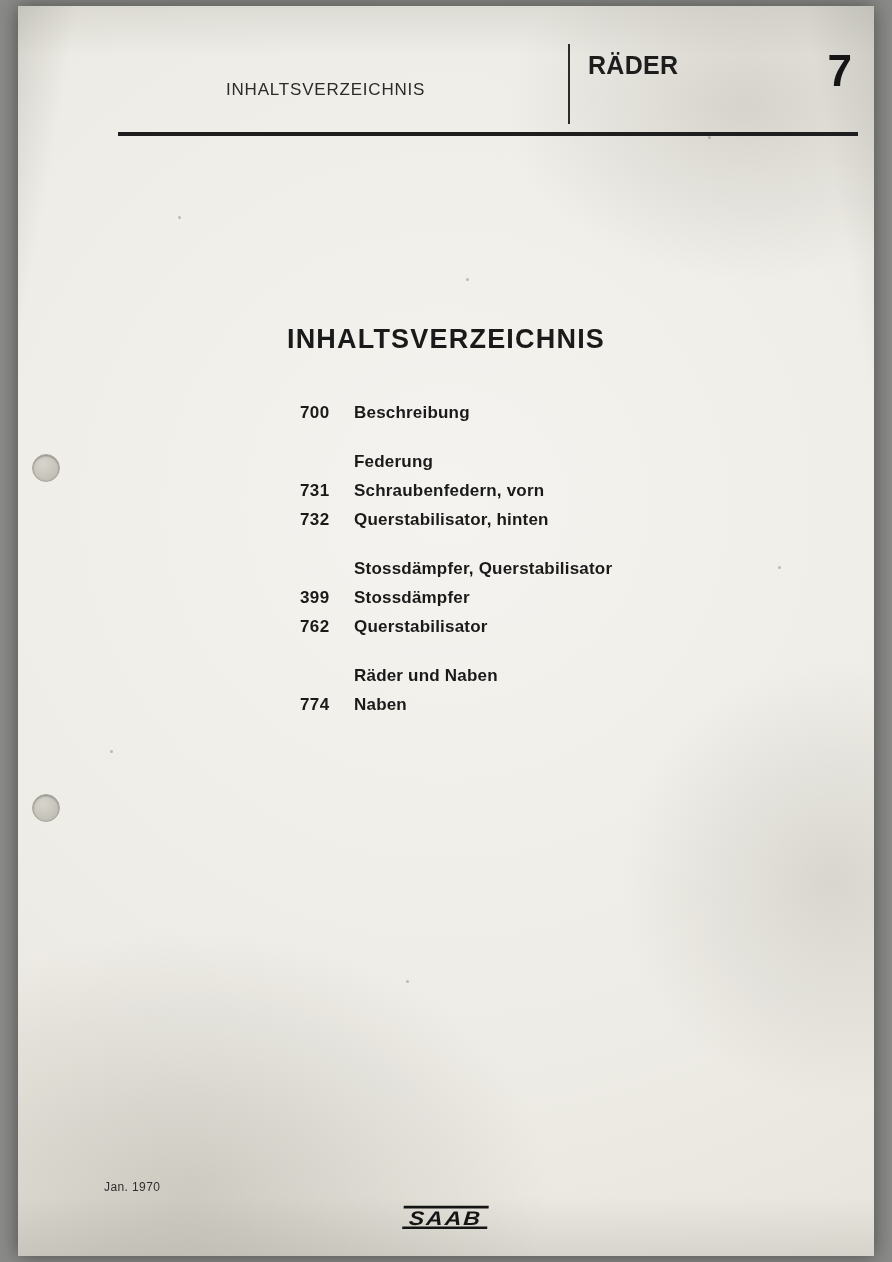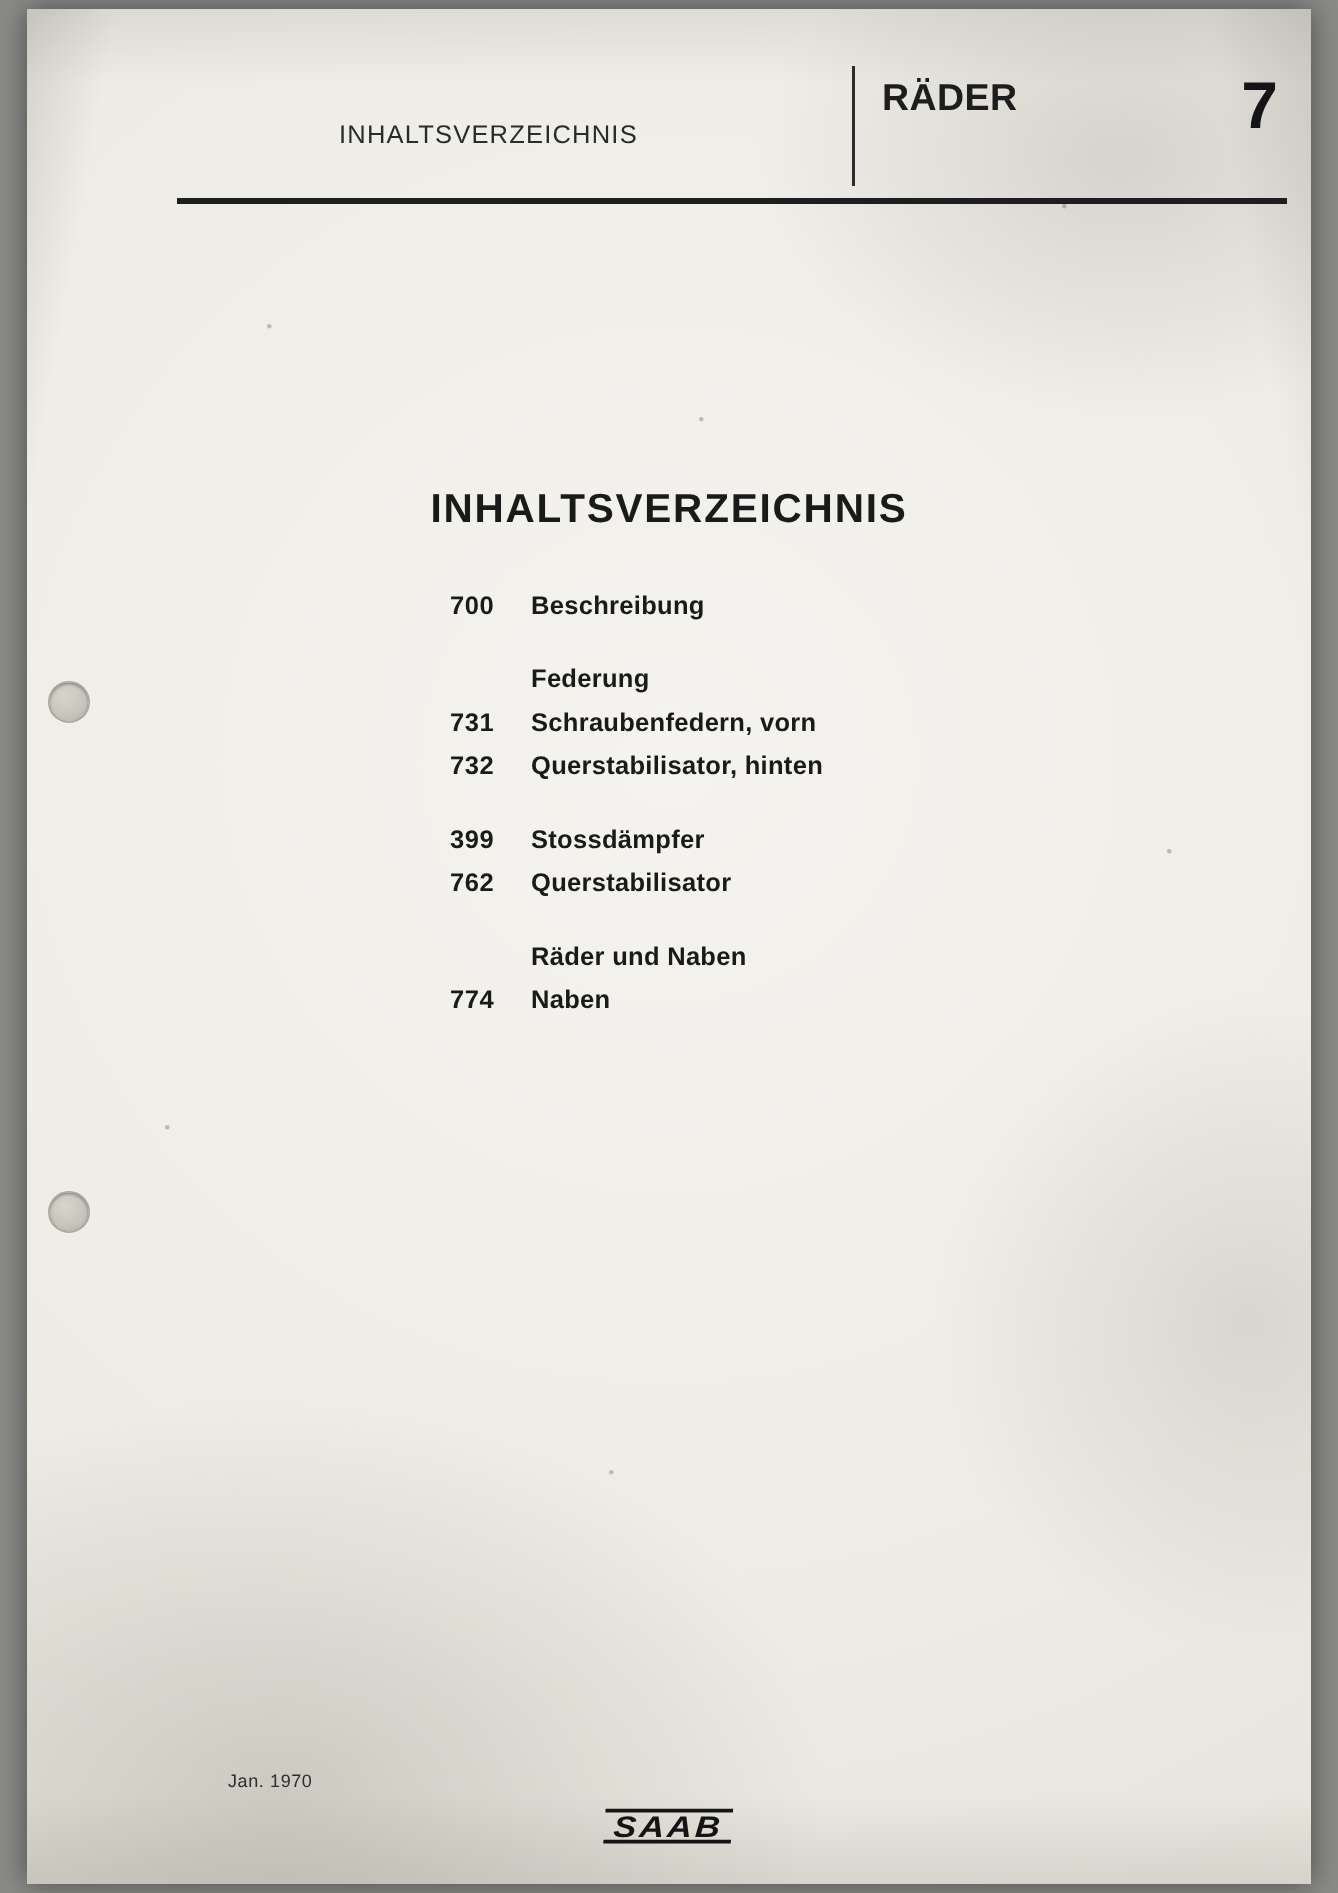--- a/index.html
+++ b/index.html
@@ -135,21 +135,21 @@
   }
 
   .toc {
     position: absolute;
     left: 282px;
     top: 388px;
     width: 480px;
   }
   .toc-row {
     display: flex;
-    align-items: flex-start;
+    align-items: flex-end;
     height: 29px;
   }
   .toc-row.spacer-md { height: 20px; }
   .toc-num {
     width: 54px;
     font-size: 17px;
     font-weight: 700;
     color: #1a1a1a;
     letter-spacing: 0.4px;
   }
@@ -164,21 +164,20 @@
   }
 
   
   .footer-date {
     position: absolute;
     left: 86px;
     top: 1174px;
     font-size: 12px;
     color: #2e2e2e;
     letter-spacing: 0.4px;
-    margin-left: 48px;
   }
   .footer-logo {
     position: absolute;
     left: 0;
     top: 1196px;
     width: 856px;
     text-align: center;
   }
   .footer-logo .saab {
     display: inline-block;
@@ -262,20 +261,24 @@
         <span class="toc-label">Schraubenfedern, vorn</span>
       </div>
 
       <div class="toc-row">
         <span class="toc-num">732</span>
         <span class="toc-label">Querstabilisator, hinten</span>
       </div>
 
       <div class="toc-row spacer-md"></div>
 
+      <div class="toc-row">
+        <span class="toc-num"></span>
+        <span class="toc-label group">Stossdämpfer, Querstabilisator</span>
+      </div>
 
       <div class="toc-row">
         <span class="toc-num">399</span>
         <span class="toc-label">Stossdämpfer</span>
       </div>
 
       <div class="toc-row">
         <span class="toc-num">762</span>
         <span class="toc-label">Querstabilisator</span>
       </div>

